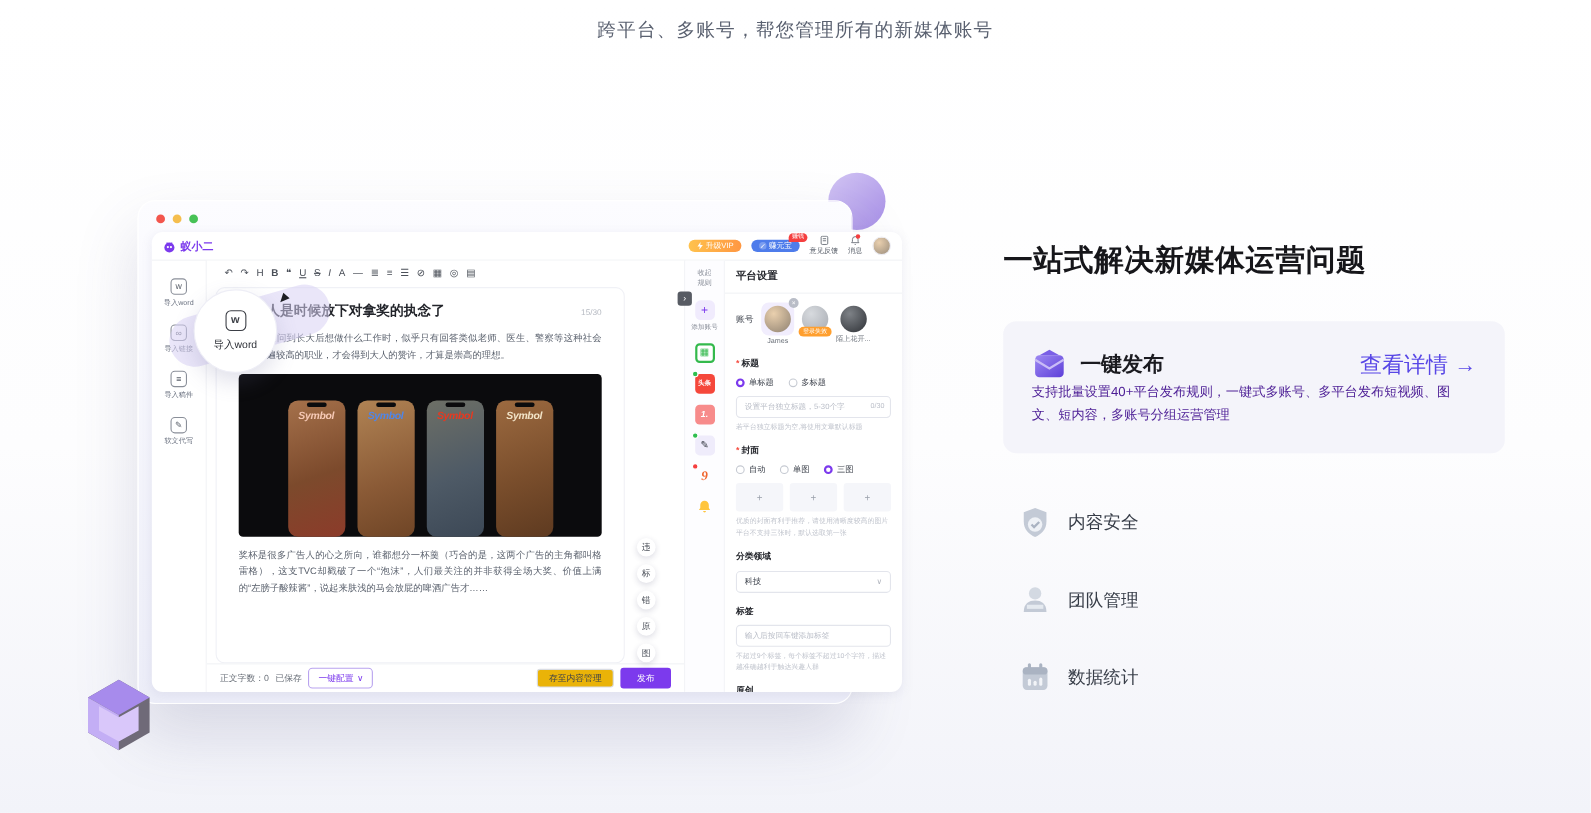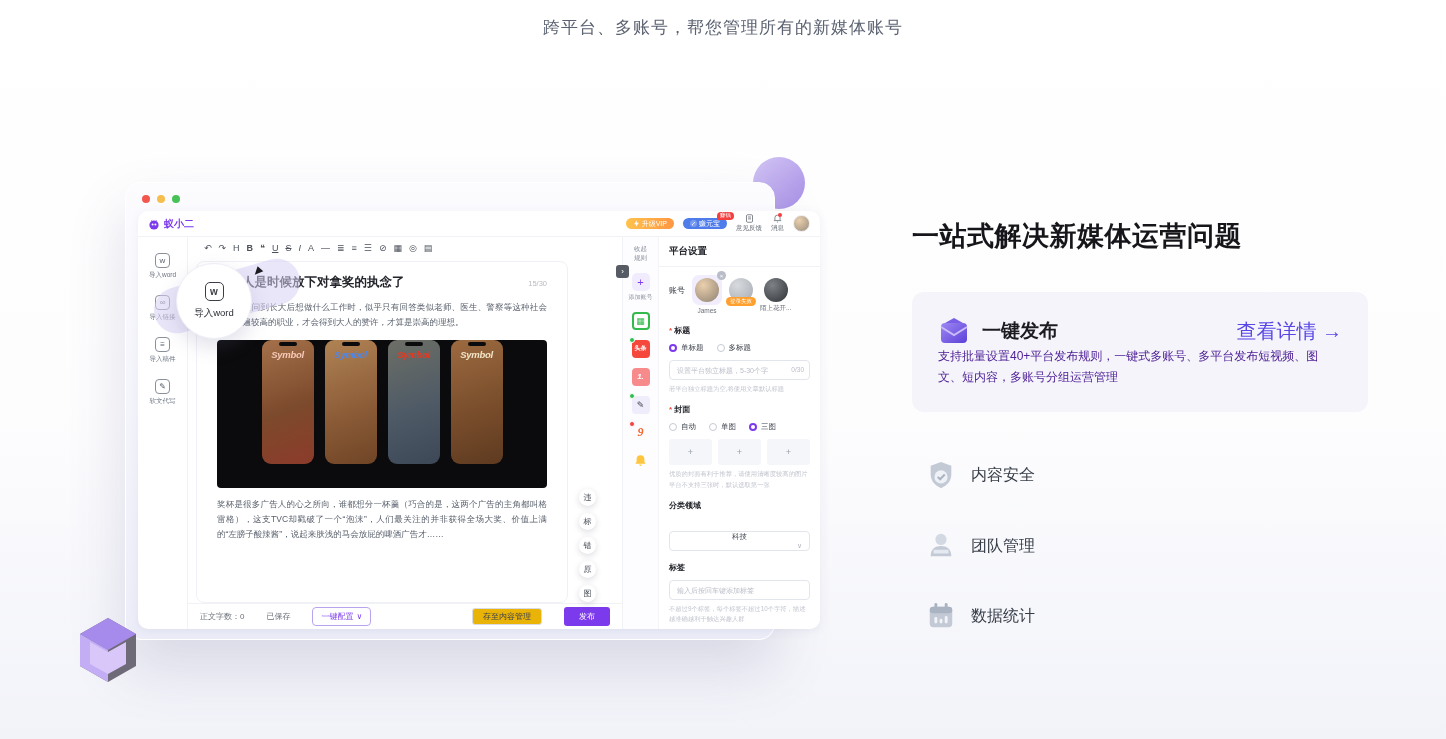--- a/index.html
+++ b/index.html
@@ -74,32 +74,32 @@
   .ed-toolbar { height:22px; flex:0 0 22px; display:flex; align-items:center; gap:7px;
     padding:0 16px; font-size:9px; color:#4b5059; }
   .ed-toolbar .tico { cursor:default; }
   .sheet { flex:1; margin:2px 54px 0 8px; border:1px solid #f0f1f6; border-radius:8px;
     padding:12px 20px 0 20px; overflow:hidden; }
   .title-row { display:flex; align-items:baseline; }
   .doc-title { font-size:12.5px; font-weight:bold; color:#23252b; }
   .title-count { margin-left:auto; font-size:7.5px; color:#b6bac2;text-align:right; }
   .para { font-size:8.5px; color:#5a616d; line-height:1.75; margin-top:9px; text-align:justify; }
   .strip { margin-top:10px; background:#0b0b0d; border-radius:4px; height:148px;
-    display:flex; align-items:flex-start; justify-content:center; gap:11px; }
+    display:flex; align-items:flex-end; justify-content:center; gap:11px; }
   .poster { width:52px; height:124px; border-radius:9px; position:relative; overflow:hidden; }
   .poster::before { content:""; position:absolute; top:2px; left:50%; transform:translateX(-50%);
     width:18px; height:4px; background:#0b0b0d; border-radius:2px; }
   .poster .sym { position:absolute; top:9px; left:0; right:0; text-align:center;
     font-size:9.5px; font-weight:800; font-style:italic; letter-spacing:-.3px; }
   .p1{background:linear-gradient(160deg,#a5714b,#7c4a2c 55%,#8c3b2a)} .p1 .sym{color:#f6c9b6}
   .p2{background:linear-gradient(160deg,#b08354,#8a5a36 60%,#6f4526)} .p2 .sym{color:#4f86e8}
   .p3{background:linear-gradient(160deg,#6d6f66,#4e5a66 55%,#3c4856)} .p3 .sym{color:#e83920}
   .p4{background:linear-gradient(160deg,#9c6a40,#7a4e2c 55%,#5e3a20)} .p4 .sym{color:#f2e4c8}
   .ed-footer { flex:0 0 26px; border-top:1px solid #f1f2f6; display:flex; align-items:center;
-    gap:22px; padding:0 12px; font-size:8px; color:#6a7079; background:#fff; }
+    gap:6px; padding:0 12px; font-size:8px; color:#6a7079; background:#fff; }
   .btn-config { display:flex; align-items:center; gap:3px; border:1px solid #b9a3ef; color:#7C3AED;
     border-radius:4px; padding:3px 8px; font-size:8px; background:#fff; cursor:pointer; }
   .btn-save { margin-left:auto; border:1px solid #d9dce3; color:#3c414b; border-radius:3px;
     padding:2px 10px; font-size:8px; background:#eab308; cursor:pointer; }
   .btn-pub { background:#7C3AED; color:#fff; border:none; border-radius:3px; padding:4px 15px;
     font-size:8px; cursor:pointer; }
   .floaters { position:absolute; right:26px; top:252px; display:flex; flex-direction:column; gap:7px; z-index:3;}
   .float-btn { width:17px; height:17px; border-radius:50%; background:#fff;
     box-shadow:0 2px 6px rgba(40,40,80,.16); display:flex; align-items:center; justify-content:center;
     font-size:8px; color:#4a4f58; cursor:pointer; }
@@ -156,22 +156,22 @@
   .rdot.sel { border:2.5px solid #7C3AED; }
   .inp-wrap { position:relative; margin-top:7px; }
   .inp { width:100%; height:20px; border:1px solid #e3e5ec; border-radius:4px; padding:0 26px 0 7px;
     font-size:7px; color:#3c414b; font-family:inherit; background:#fff; }
   .inp::placeholder { color:#b9bdc7; }
   .inp-count { position:absolute; right:6px; top:6px; font-size:6.5px; color:#b9bdc7; }
   .hint { margin-top:4px; font-size:6.3px; color:#c0c4cd; line-height:1.5; }
   .covers { display:flex; gap:6px; margin-top:7px; }
   .cover { flex:1; height:26px; background:#f5f6fa; border-radius:3px; display:flex;
     align-items:center; justify-content:center; color:#9aa0ab; font-size:9px; cursor:pointer; }
-  .select { margin-top:20px; height:20px; border:1px solid #e3e5ec; border-radius:4px; display:flex;
-    align-items:center; padding:0 7px; font-size:7.5px; color:#3c414b; cursor:pointer;flex-direction:column; }
+  .select { margin-top:8px; height:20px; border:1px solid #e3e5ec; border-radius:4px; display:flex;
+    align-items:center; padding:0 7px; font-size:7.5px; color:#3c414b; cursor:pointer; }
   .select .chev { margin-left:auto; color:#b0b4bd; font-size:7px; }
 
   
   .head-right { position:absolute; left:912px; top:218px; font-size:27px; font-weight:800;
     color:#16161a; letter-spacing:.5px; z-index:2; }
   .feat-card { position:absolute; left:912px; top:292px; width:456px; background:#F4F4FA;
     border-radius:12px; padding:24px 26px; z-index:2; }
   .fc-head { display:flex; align-items:center; gap:12px; }
   .fc-title { font-size:19px; font-weight:800; color:#1b1b20; }
   .fc-link { margin-left:auto; font-size:20px; color:#5847E6; text-decoration:none; cursor:pointer; }

